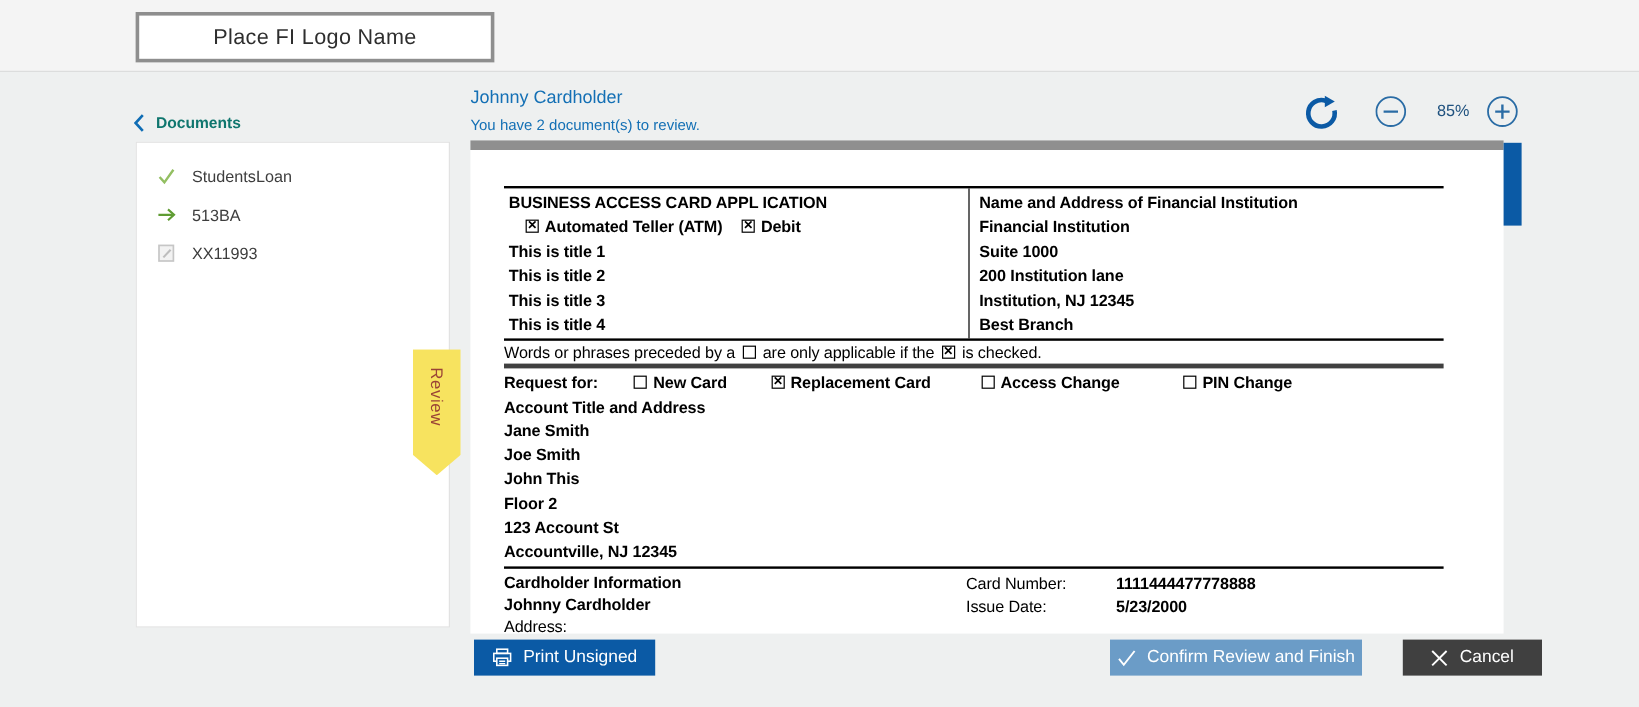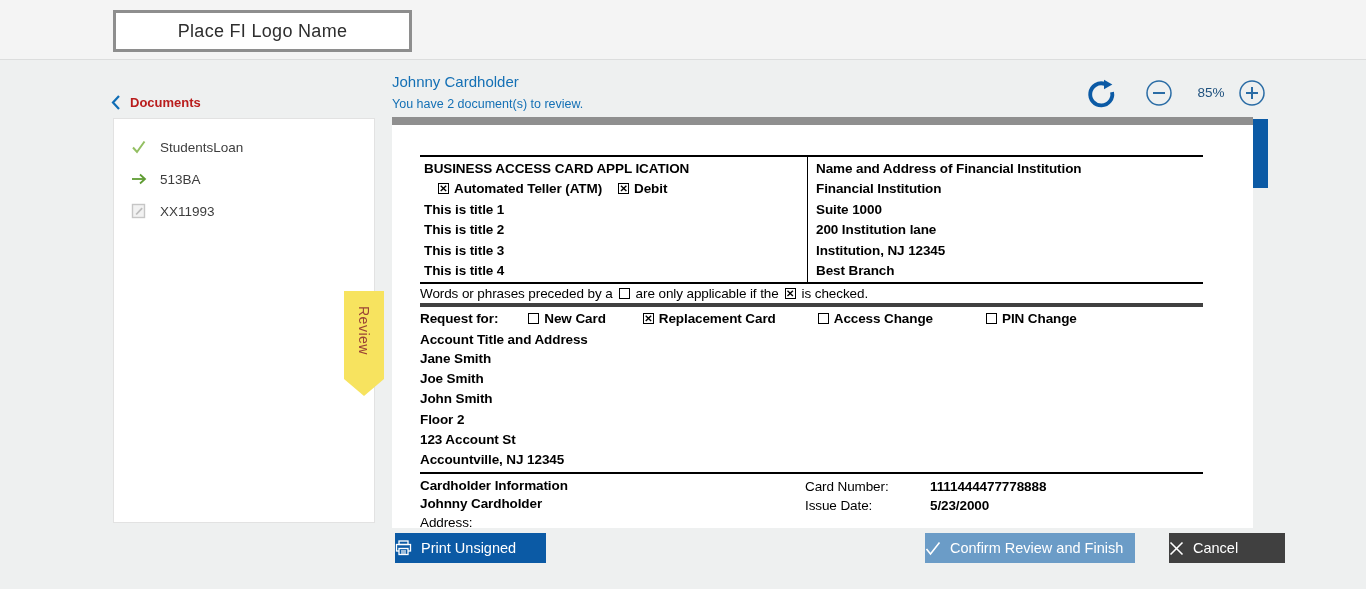--- a/index.html
+++ b/index.html
@@ -21,21 +21,21 @@
     background:#fff; border:3px solid #8e8e8e;
     display:flex; align-items:center; justify-content:center;
     font-size:18px; color:#2e2e2e; letter-spacing:0.3px;
   }
 
   
   .sidebar-header {
     position:absolute; left:110px; top:92px; height:20px;
     display:flex; align-items:center; gap:9px; cursor:pointer;
   }
-  .sidebar-header .hdr-label { font-size:13px; font-weight:bold; color:#b91c1c; }
+  .sidebar-header .hdr-label { font-size:13px; font-weight:bold; color:#0f766e; }
   .doc-list {
     position:absolute; left:113px; top:118px; width:262px; height:405px;
     background:#fff; border:1px solid #e2e2e2; padding-top:12px;
   }
   .doc-item {
     height:32px; padding:0 16px;
     display:flex; align-items:center; gap:13px;
     font-size:13.5px; color:#3d3d3d; cursor:pointer;
   }
   .doc-item .ic { width:17px; height:17px; flex:none; display:flex; align-items:center; justify-content:center; }
@@ -102,21 +102,21 @@
   .account .line { height:20.3px; }
   .sec4 { display:grid; grid-template-columns:385px 1fr; padding-top:3px; }
   .sec4 .row { height:19px; display:flex; align-items:center; white-space:nowrap; }
   .sec4 .hdr-row { height:17px; display:flex; align-items:center; }
   .sec4 .lbl { font-weight:normal; display:inline-block; width:125px; }
   .sec4 .addr-lbl { font-weight:normal; }
 
   
   .btn {
     position:absolute; top:533px; height:30px; border:none; cursor:pointer;
-    display:flex; align-items:center; justify-content:flex-start; gap:9px;
+    display:flex; align-items:center; justify-content:center; gap:9px;
     color:#fff; font-size:14.5px; font-family:"Liberation Sans",sans-serif;
   }
   .print-btn   { left:395px;  width:151px; background:#0b5aa5; }
   .confirm-btn { left:925px;  width:210px; background:#6b9cc7; }
   .cancel-btn  { left:1169px; width:116px;  background:#404040; }
 
   svg { display:block; }
 </style>
 </head>
 <body>
@@ -247,21 +247,21 @@
       <span class="opt o4">
         <span class="cb"></span>
         <span>PIN Change</span>
       </span>
     </div>
 
     <div class="account">
       <div class="hdr">Account Title and Address</div>
       <div class="line">Jane Smith</div>
       <div class="line">Joe Smith</div>
-      <div class="line">John Smith</div>
+      <div class="line">John This</div>
       <div class="line">Floor 2</div>
       <div class="line">123 Account St</div>
       <div class="line">Accountville, NJ 12345</div>
     </div>
 
     <div class="sec4">
       <div>
         <div class="hdr-row">Cardholder Information</div>
         <div class="row">Johnny Cardholder</div>
         <div class="row addr-lbl">Address:</div>

